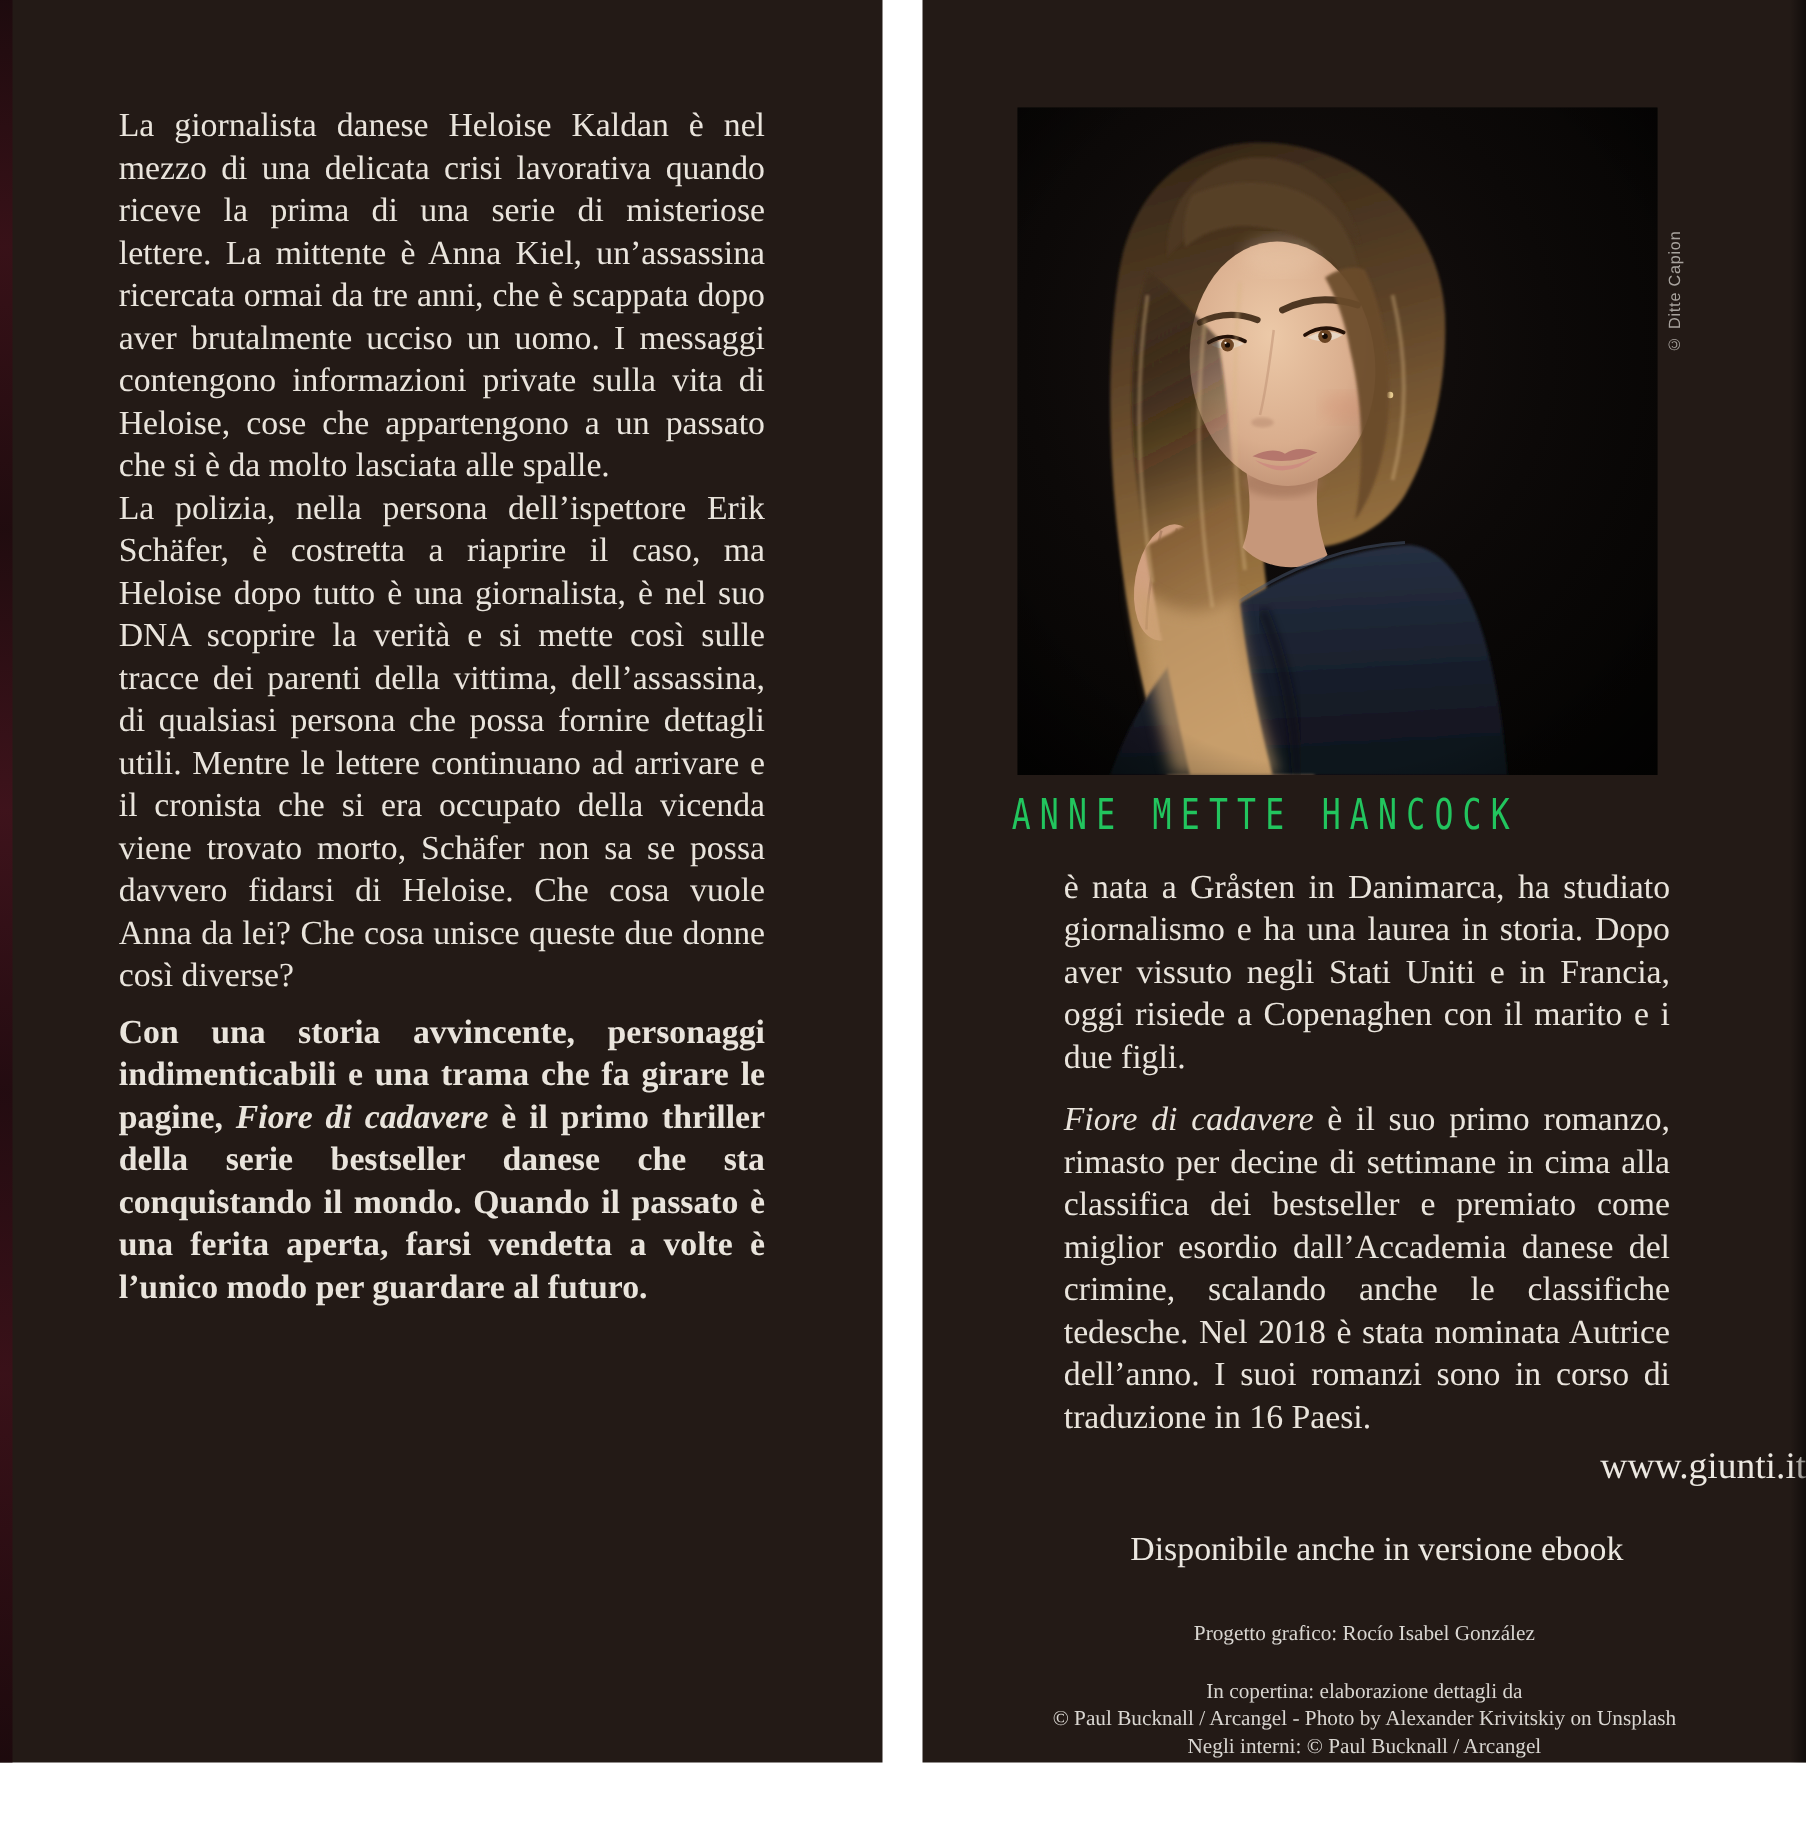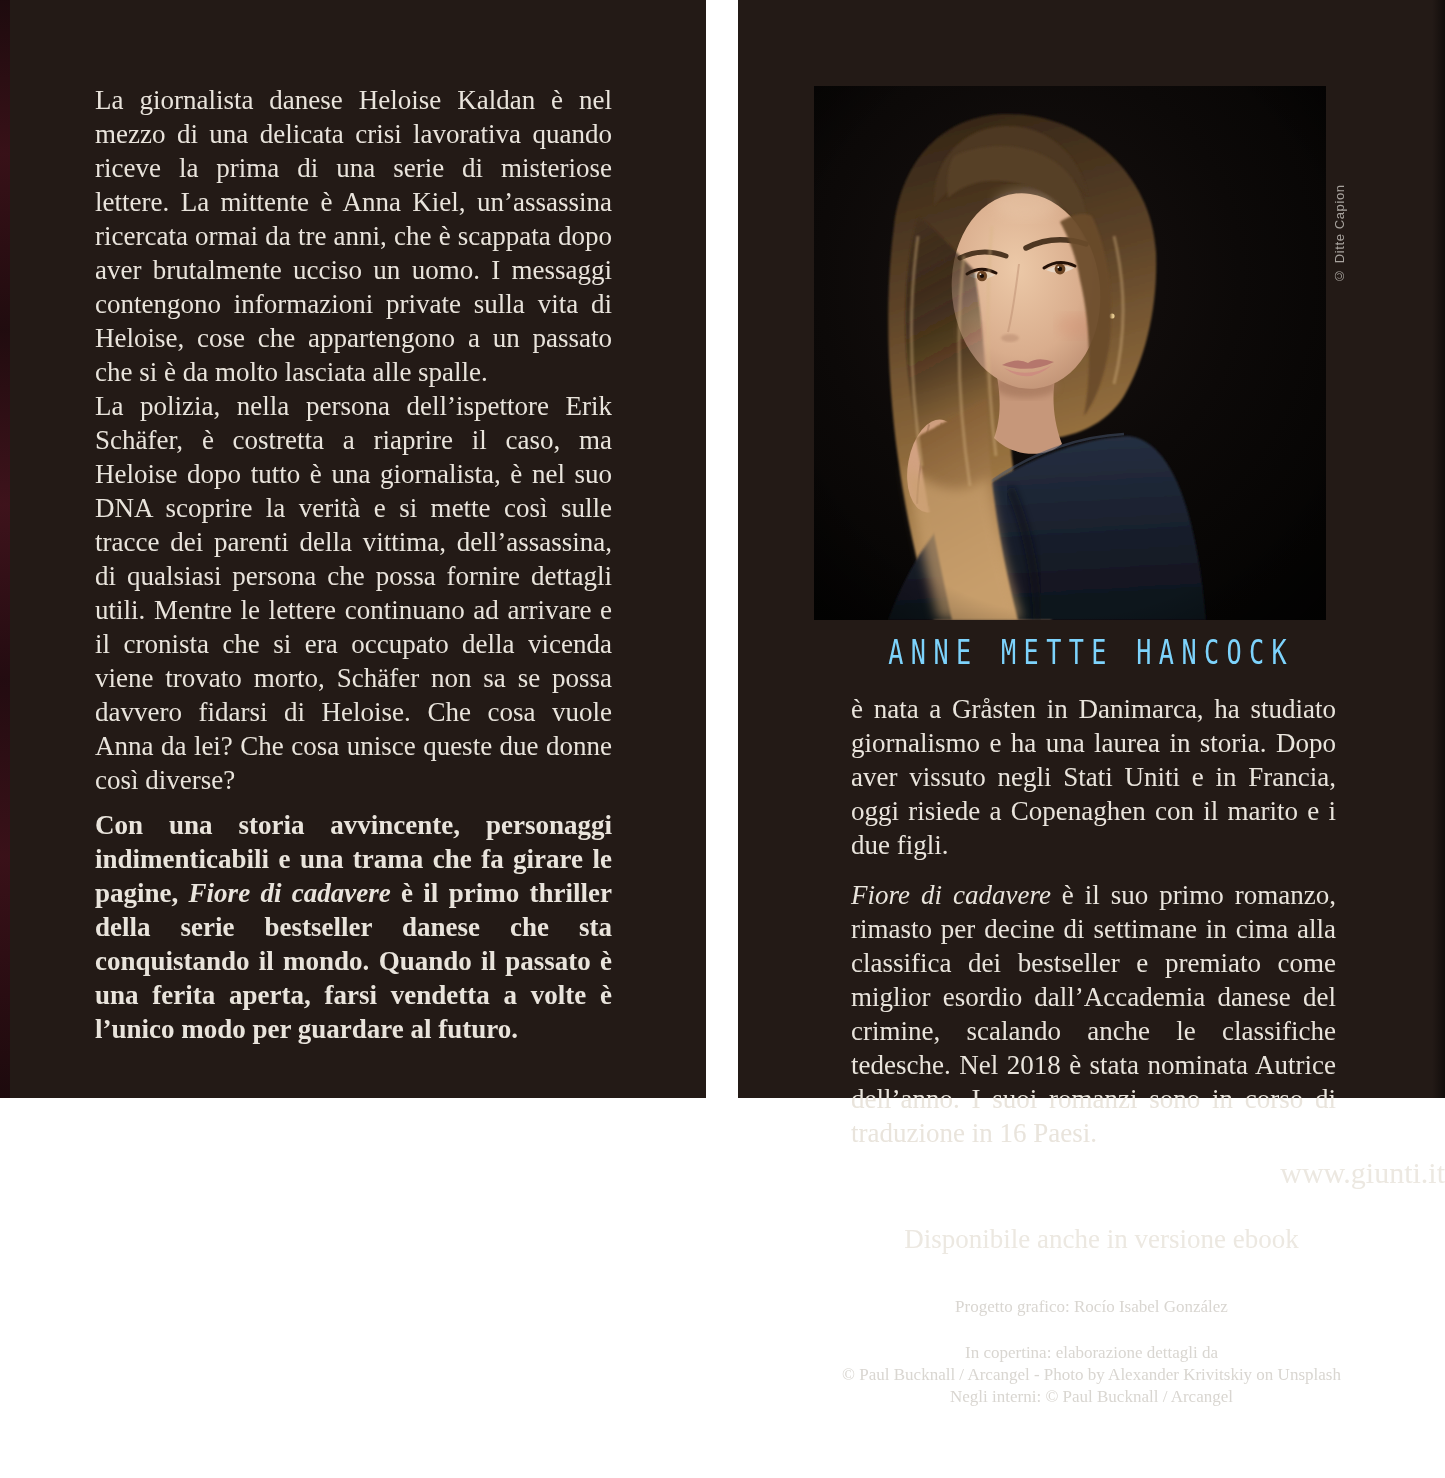--- a/index.html
+++ b/index.html
@@ -1,20 +1,20 @@
 <!DOCTYPE html>
 <html><head>
 <meta charset="utf-8">
 <style>
   html,body{margin:0;padding:0;}
   body{
     width:1445px;height:1478px;position:relative;background:#ffffff;
     font-family:"Liberation Serif",serif;overflow:hidden;
   }
-  .flap{position:absolute;top:0;height:1098px;background:#231a16;}
+  .flap{position:absolute;top:0;height:1410px;background:#231a16;}
   .flap-left{left:0;width:706px;}
   .flap-right{left:738px;width:707px;}
 
   .spine-edge{
     position:absolute;left:0;top:0;width:10px;height:100%;
     background:linear-gradient(180deg,#1d090d 0%,#3a1018 14%,#200a0e 30%,
       #41121c 46%,#230a10 62%,#3c1019 78%,#1c080c 100%);
     opacity:.9;
   }
   .page-edge{
@@ -35,21 +35,21 @@
   }
   .photo-frame svg{display:block;}
 
   .photo-credit{
     position:absolute;left:594px;top:88px;height:195px;
     writing-mode:vertical-rl;transform:rotate(180deg);
     font-family:"Liberation Sans",sans-serif;font-size:13px;
     letter-spacing:.6px;color:#a8a39e;
   }
 
-  .author-name{position:absolute;top:632px;left:0;width:100%;text-align:center;color:#7dd3fc;}
+  .author-name{position:absolute;top:632px;left:0;width:100%;text-align:left;color:#22c55e;}
   .author-name span{
     display:inline-block;font-family:"DejaVu Sans Mono",monospace;
     font-size:34px;font-weight:400;letter-spacing:10px;white-space:nowrap;
     transform:scaleX(.74);transform-origin:center;
   }
 
   .bio{
     position:absolute;left:97px;top:676px;width:517px;
     color:#e9e4dc;font-size:27px;line-height:34px;text-align:justify;
   }

